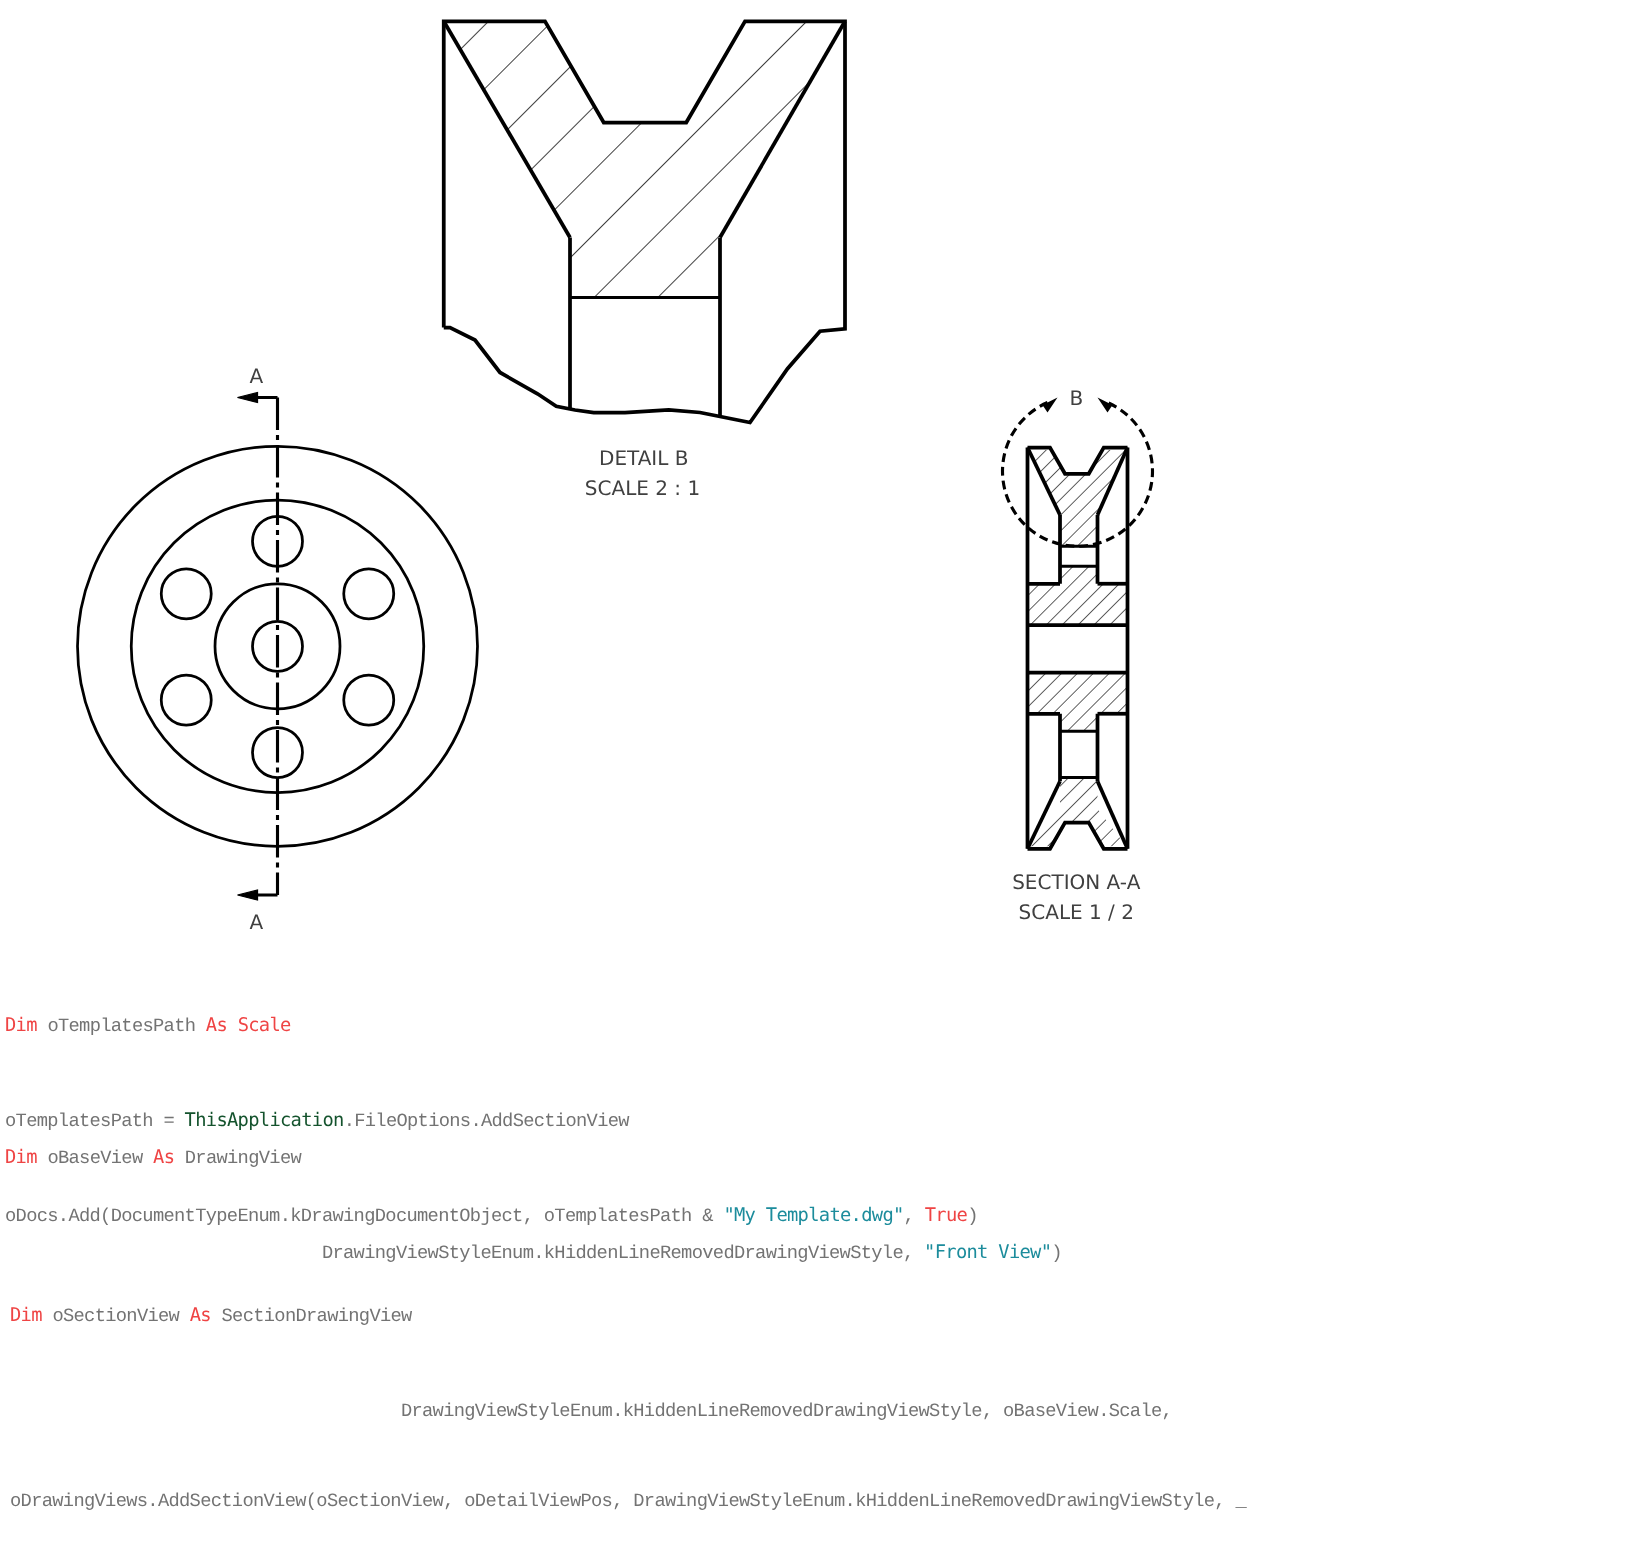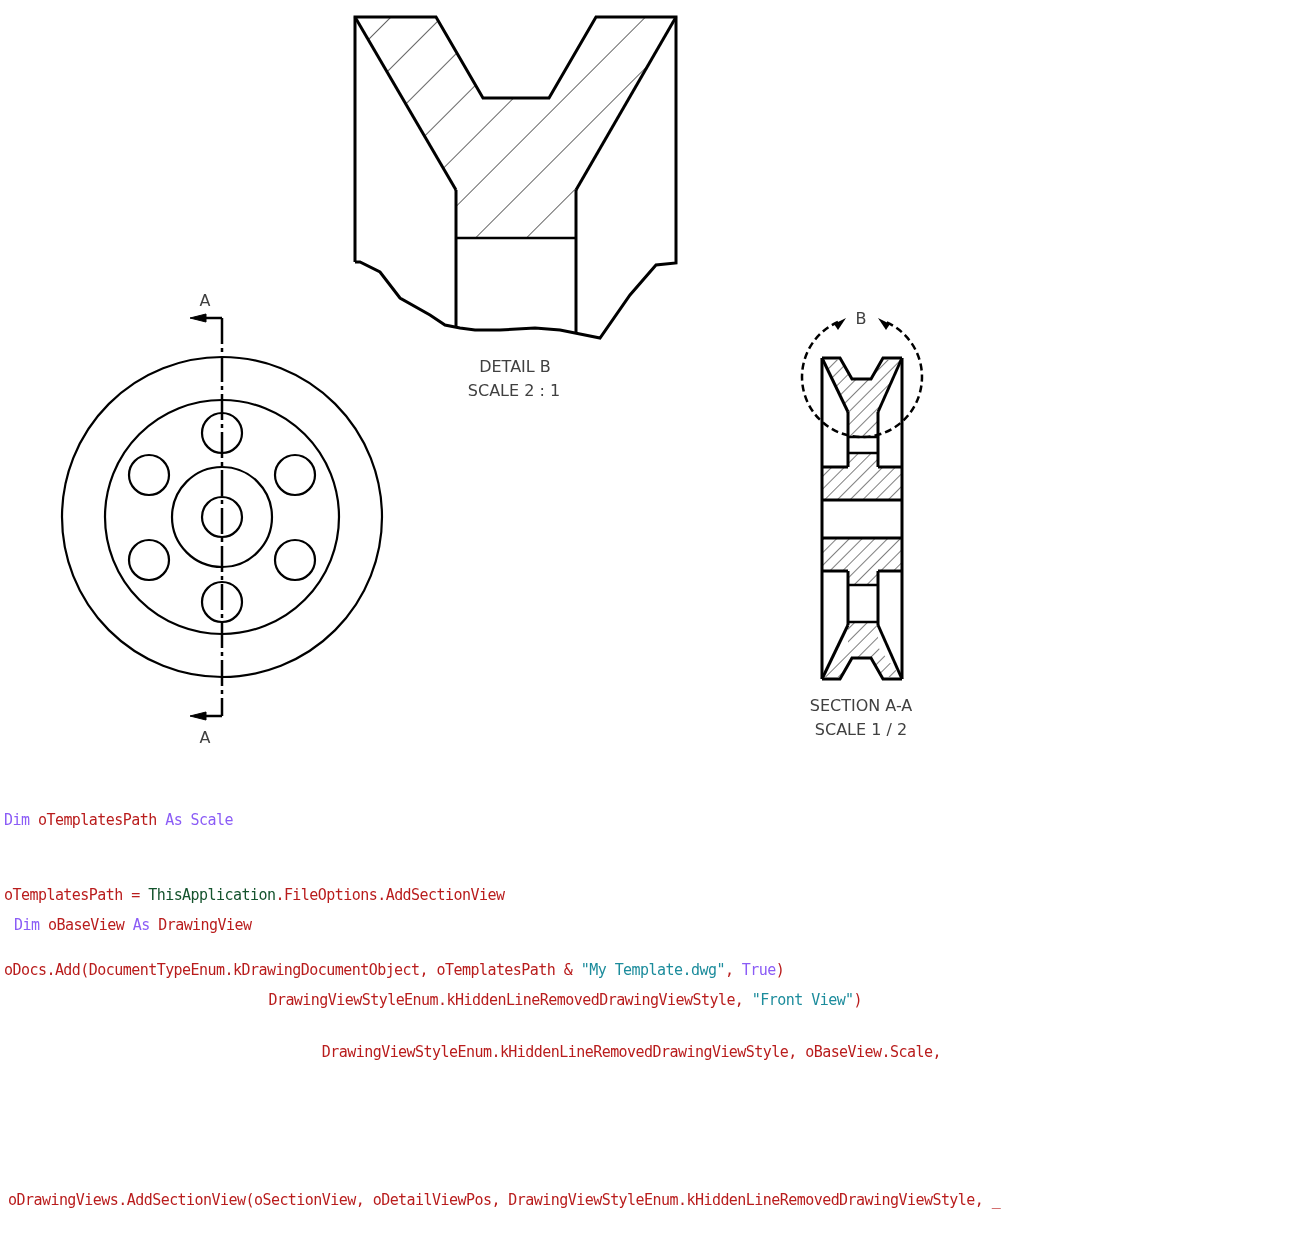--- a/index.html
+++ b/index.html
@@ -8,24 +8,24 @@
   .label { font-family: "DejaVu Sans", sans-serif; fill: #404040; font-size: 16px; }
   .code {
     position: absolute;
     font-family: "DejaVu Sans Mono", monospace;
     font-size: 15px;
     line-height: 25px;
     white-space: pre;
     color: #7a1f2b;
     letter-spacing: -0.55px;
   }
-  .kw { color: #8b5cf6; }
+  .kw { color: #ef4444; }
   .cls { color: #14532d; }
   .str { color: #1c8c9c; }
-  .id { color: #b91c1c; }
+  .id { color: #737373; font-family: Liberation Mono, monospace; }
 </style>
 </head>
 <body>
 
 <svg id="drawing" viewBox="0 0 1300 750" width="1300" height="750">
   <defs>
     <pattern id="hatch" patternUnits="userSpaceOnUse" width="9" height="9" patternTransform="rotate(45)">
       <line x1="0" y1="0" x2="0" y2="9" stroke="#000" stroke-width="1"></line>
     </pattern>
     <pattern id="hatchBig" patternUnits="userSpaceOnUse" width="36" height="36" patternTransform="rotate(45)">
@@ -113,26 +113,27 @@
   <text class="label" x="861" y="711" text-anchor="middle">SECTION A-A</text>
   <text class="label" x="861" y="735" text-anchor="middle">SCALE 1 / 2</text>
 </svg>
 
 <div class="code" style="left:4px; top:758px;">
   <div><span class="kw">Dim</span><span class="id"> oTemplatesPath </span><span class="kw">As</span><span class="id"> </span><span class="kw">Scale</span></div>
   <div><span class="id">oTemplatesPath = </span><span class="cls">ThisApplication</span><span class="id">.FileOptions.AddSectionView</span></div>
   <div><span class="id">oDocs.Add(DocumentTypeEnum.kDrawingDocumentObject, oTemplatesPath &amp; </span><span class="str">"My Template.dwg"</span><span class="id">, </span><span class="kw">True</span><span class="id">)</span></div>
 </div>
 
-<div class="code" style="left:14px; top:863px;">
+<div class="code" style="left:4px; top:863px;">
   <div><span class="kw">Dim</span><span class="id"> oBaseView </span><span class="kw">As</span><span class="id"> DrawingView</span></div>
   <div><span class="id">                              DrawingViewStyleEnum.kHiddenLineRemovedDrawingViewStyle, </span><span class="str">"Front View"</span><span class="id">)</span></div>
 </div>
 
 <div class="code" style="left:8px; top:990px;">
+  <div><span class="kw">Dim</span><span class="id"> oSectionView </span><span class="kw">As</span><span class="id"> SectionDrawingView</span></div>
   <div><span class="id">                                     DrawingViewStyleEnum.kHiddenLineRemovedDrawingViewStyle, oBaseView.Scale,</span></div>
   
 </div>
 
 <div class="code" style="left:8px; top:1138px;">
   <div><span class="id">oDrawingViews.AddSectionView(oSectionView, oDetailViewPos, DrawingViewStyleEnum.kHiddenLineRemovedDrawingViewStyle, _</span></div>
   
 </div>
 
 </body></html>

